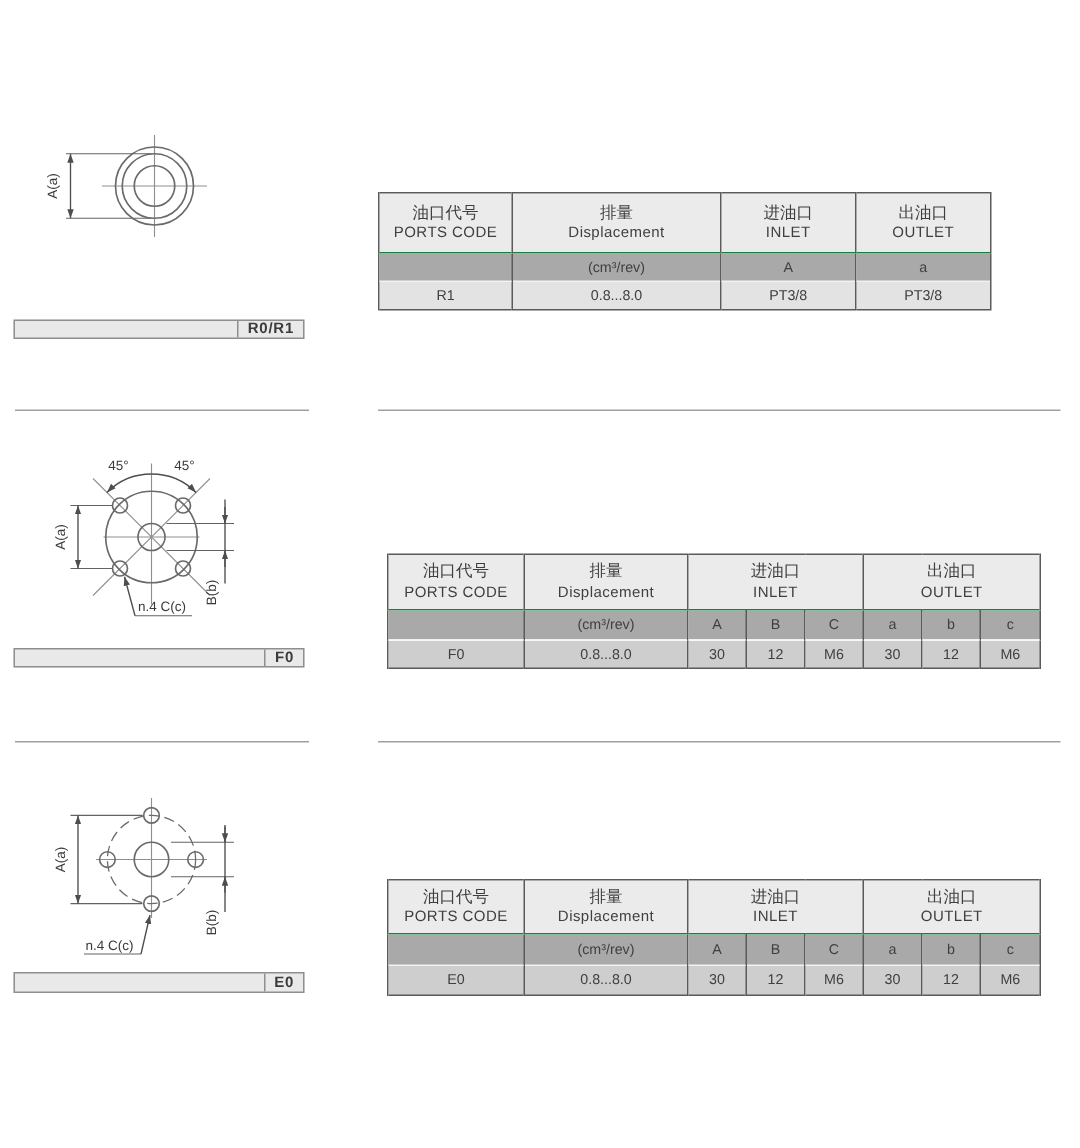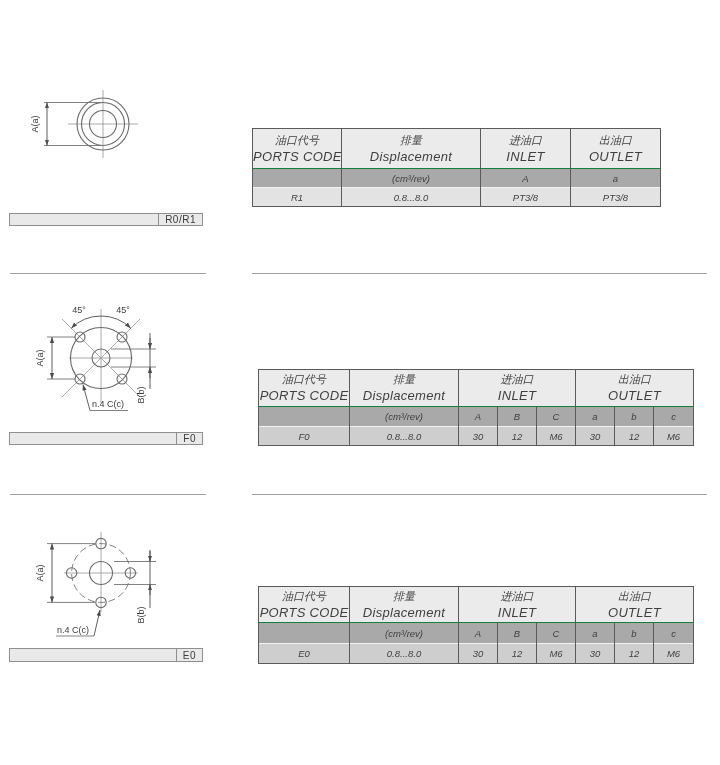--- a/index.html
+++ b/index.html
@@ -9,37 +9,37 @@
   }
   
   .sep{position:absolute;height:1px;background:#a0a0a0;}
   
   .bar{
     position:absolute;background:#e9e9e9;border:1px solid #8f8f8f;box-sizing:border-box;
     display:flex;justify-content:flex-end;align-items:stretch;
   }
   .bar-label{
     border-left:1px solid #8f8f8f;display:flex;align-items:center;justify-content:center;
-    padding:0 6px;font-size:10px;color:#3b3b3b;letter-spacing:0.5px;white-space:nowrap;
+    padding:0 6px;font-size:10px;color:#3b3b3b;letter-spacing:0.5px;white-space:nowrap;font-weight:bold;
   }
   
   table.spec{
     position:absolute;border-collapse:collapse;table-layout:fixed;
     border:1px solid #5a5a5a;font-size:9.5px;color:#3f3f3f;
   }
   table.spec td{
     border-left:1px solid #5a5a5a;border-right:1px solid #5a5a5a;
-    text-align:center;vertical-align:middle;padding:0;overflow:hidden;white-space:nowrap;font-style:italic;
+    text-align:center;vertical-align:middle;padding:0;overflow:hidden;white-space:nowrap;
   }
   tr.hdr td{background:#ebebeb;}
   tr.sub td{background:#a9a9a9;border-top:1px solid #15803d;}
   tr.data td{background:#cecece;border-top:1px solid #f2f2f2;}
   tr.data.alt td{background:#e3e3e3;}
   .zh{font-size:11px;line-height:1.45;}
-  .en{font-size:13px;line-height:1.2;letter-spacing:0.3px;}
+  .en{font-size:10px;line-height:1.2;letter-spacing:0.3px;}
   .t-r tr.hdr{height:40px;} .t-r tr.sub{height:19px;} .t-r tr.data{height:19px;}
   .t-f tr.hdr{height:37px;} .t-f tr.sub{height:20px;} .t-f tr.data{height:19px;}
   .t-e tr.hdr{height:36px;} .t-e tr.sub{height:21px;} .t-e tr.data{height:20px;}
   
   svg{position:absolute;pointer-events:none;}
   svg text{fill:#3a3a3a;font-size:9px;font-family:"Liberation Sans","DejaVu Sans",sans-serif;}
   .ol{stroke:#6a6a6a;stroke-width:1.1;fill:none;}           
   .cl{stroke:#8f8f8f;stroke-width:0.75;fill:none;}          
   .xl{stroke:#636363;stroke-width:0.8;fill:none;}           
   .dim{stroke:#4d4d4d;stroke-width:0.9;fill:none;}          

